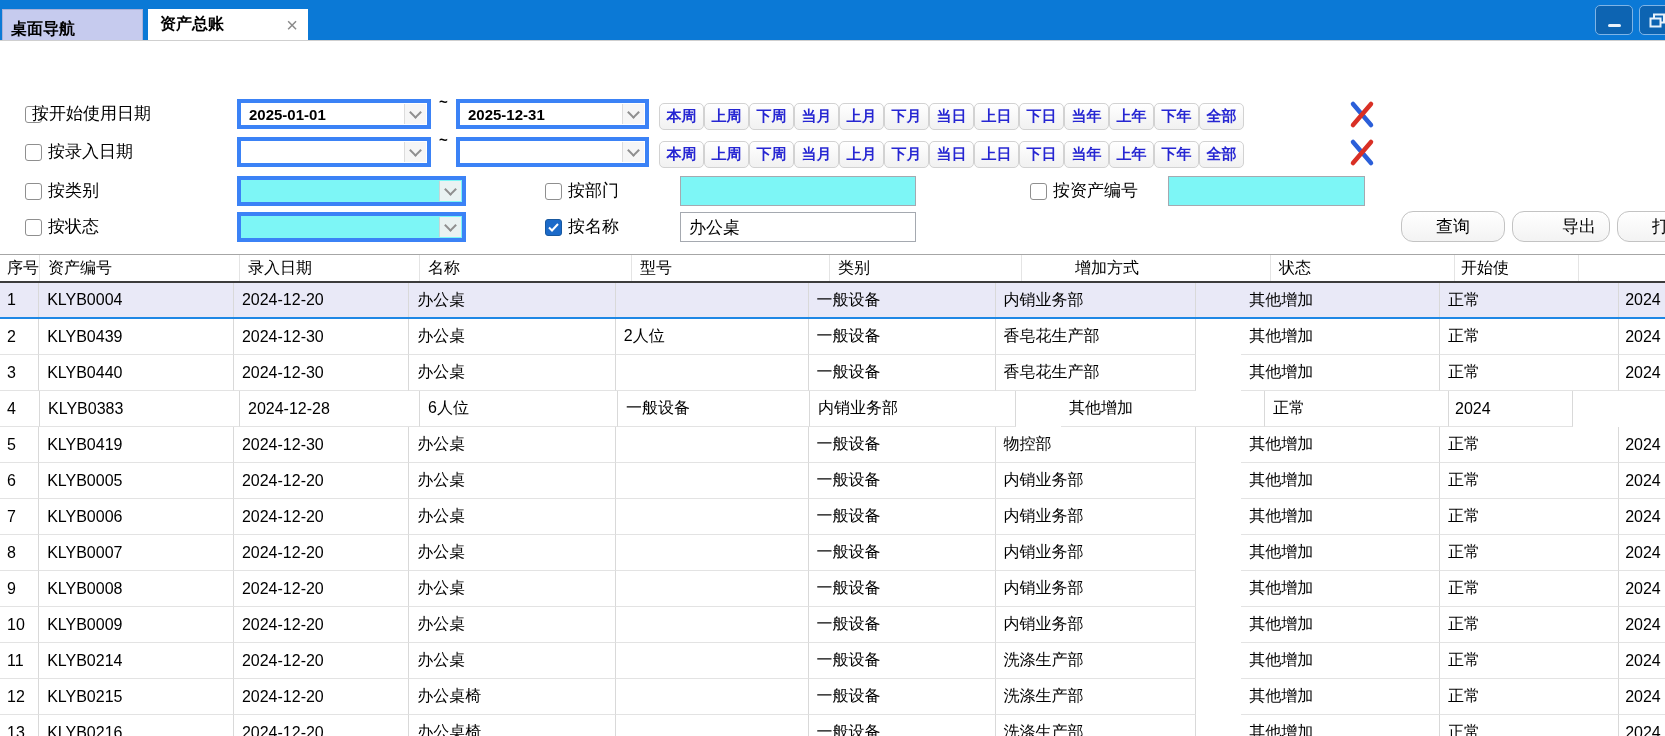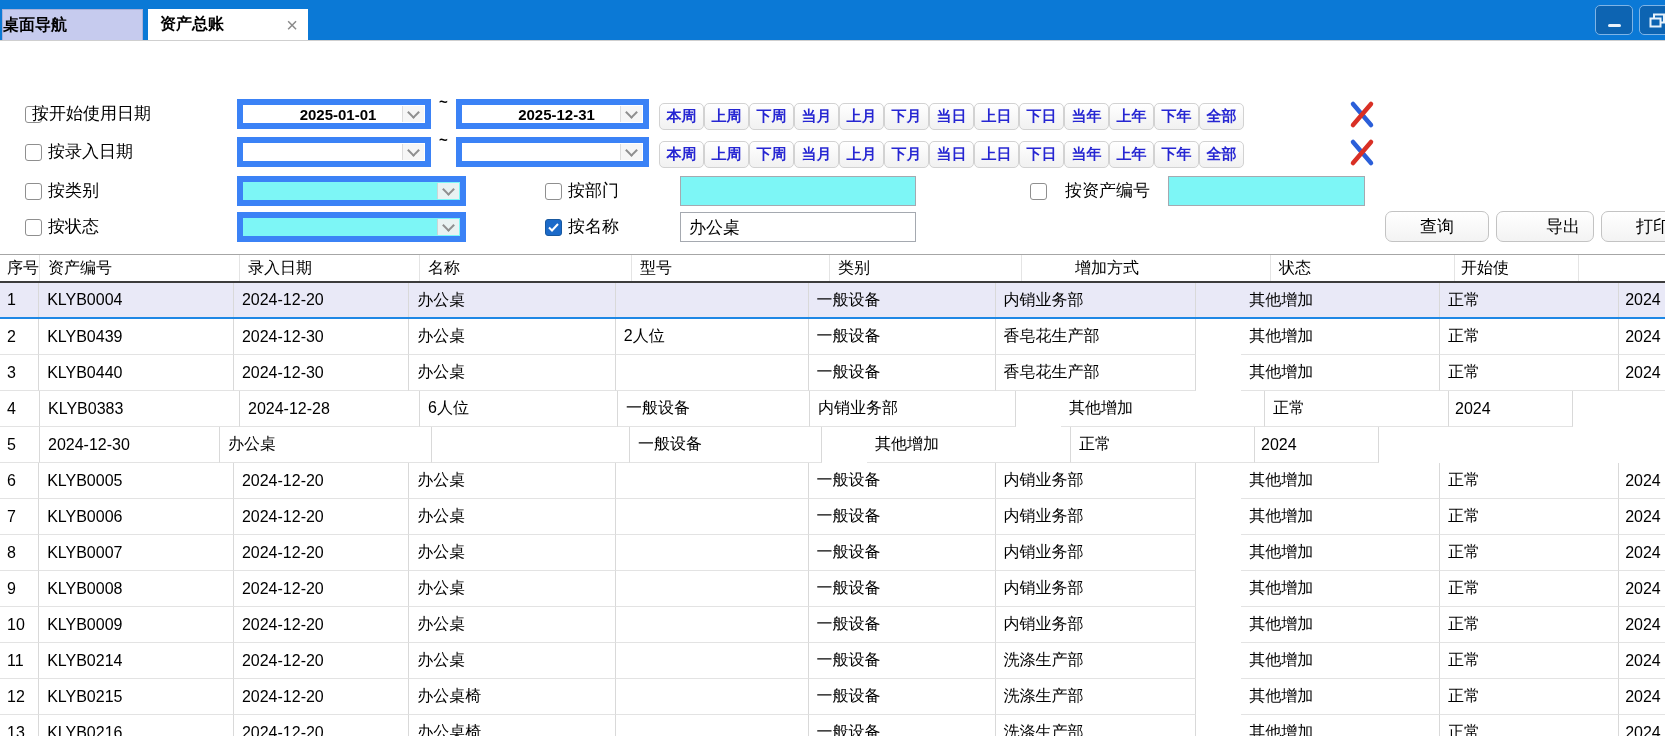--- a/index.html
+++ b/index.html
@@ -2,51 +2,51 @@
 <html><head>
 <meta charset="utf-8">
 <style>
   html,body{margin:0;padding:0;background:#fff;}
   .canvas{position:relative;width:1665px;height:736px;background:#fff;overflow:hidden;
           font-family:"Liberation Sans","DejaVu Sans",sans-serif;color:#000;}
 
   
   .topbar{position:absolute;left:0;top:0;width:1665px;height:40px;background:#0b79d6;border-bottom:1px solid #cfcfcf;}
   .tab{position:absolute;top:9px;height:31px;display:flex;align-items:center;font-size:16px;font-weight:600;box-sizing:border-box;}
-  .tab.inactive{left:2px;width:141px;background:#c6cbee;border:1px solid #aab0d8;border-bottom:none;}
+  .tab.inactive{left:2px;width:141px;background:#c6cbee;padding-left:8px;border:1px solid #aab0d8;border-bottom:none;align-items:flex-end;}
   .tab.active{left:148px;width:160px;background:#ffffff;padding-left:12px;padding-right:10px;justify-content:space-between;}
   .tab-close{color:#8a8a8a;font-size:20px;font-weight:400;line-height:1;cursor:default;}
   .winbtn{position:absolute;top:5px;height:30px;border-radius:5px;background:#0d64b2;border:1px solid #7fb4e6;
           display:flex;align-items:center;justify-content:center;box-sizing:border-box;}
   .winbtn.min{left:1595px;width:38px;}
   .winbtn.rst{left:1639px;width:36px;}
   .minbar{width:13px;height:3px;background:#e8f2fb;border-radius:2px;margin-top:10px;}
 
   
   .flabel{position:absolute;font-size:17px;line-height:20px;white-space:nowrap;}
   .cb{position:absolute;width:17px;height:17px;background:#fff;border:1px solid #8f8f8f;border-radius:3px;box-sizing:border-box;}
   .cb.checked{background:#1b6ac9;border-color:#18589f;display:flex;align-items:center;justify-content:center;}
-  .combo{position:absolute;height:30px;background:#fff;border:6px solid #3b82f6;box-sizing:border-box;
-         display:flex;align-items:center;padding-left:8px;font-size:15px;font-weight:700;justify-content:center;}
+  .combo{position:absolute;height:30px;background:#fff;border:4px solid #3b82f6;box-sizing:border-box;
+         display:flex;align-items:center;padding-left:8px;font-size:15px;font-weight:700;}
   .combo .arr{position:absolute;right:1px;top:1px;bottom:1px;width:21px;background:#f6f6f6;border-left:1px solid #dcdcdc;
               display:flex;align-items:center;justify-content:center;}
   .chev{width:7px;height:7px;border-right:2px solid #8f8f8f;border-bottom:2px solid #8f8f8f;transform:rotate(45deg);margin-top:-3px;}
   .combo.cyan{background:#7df6f6;}
   .combo.cyan .arr{background:#e9f2f2;border-left:1px solid #c9d6d6;}
   .tilde{position:absolute;font-size:15px;font-weight:700;}
   .txtinput{position:absolute;height:30px;box-sizing:border-box;border:1px solid #a5a9b0;font-size:17px;
             padding:0 8px;font-family:inherit;outline:none;background:#fff;}
   .txtinput.cyan{background:#7df6f6;}
   .qbar{position:absolute;display:flex;}
   .qbtn{min-width:45px;height:27px;box-sizing:border-box;border:1px solid #d2d2d2;border-radius:5px;
         background:linear-gradient(#ffffff,#f1f1f1);color:#2626d2;font-size:15px;font-weight:700;
         display:flex;align-items:center;justify-content:center;padding:0 3px;cursor:default;}
   .tools{position:absolute;width:32px;height:30px;}
-  .abtn{position:absolute;height:31px;box-sizing:border-box;border:1px solid #c3c3c3;border-radius:7px;
-        background:linear-gradient(#ffffff,#f3f3f3);font-size:17px;display:flex;align-items:center;justify-content:center;cursor:default;}
+  .abtn{position:absolute;height:31px;box-sizing:border-box;border:1px solid #c3c3c3;border-radius:12px;
+        background:linear-gradient(#ffffff,#f3f3f3);font-size:17px;display:flex;align-items:center;justify-content:center;cursor:default;margin-left:16px;}
 
   
   .tbl{position:absolute;left:0;top:254px;width:1740px;}
   .thead{display:flex;height:26px;border-top:1px solid #a6a6a6;border-bottom:2px solid #3c3c3c;box-sizing:content-box;background:#fff;}
   .hcell{box-sizing:border-box;display:flex;align-items:center;padding-left:8px;font-size:16px;
          border-right:1px solid #e4e4e4;height:100%;white-space:nowrap;overflow:hidden;}
   .trow{display:flex;height:36px;box-sizing:border-box;background:#fff;}
   .trow.selected{background:#e9e9f7;border-bottom:2px solid #1e88e5;}
   .tcell{box-sizing:border-box;display:flex;align-items:center;padding-left:8px;font-size:16px;
          border-right:1px solid #d9d9d9;border-bottom:1px solid #e3e3e3;height:100%;white-space:nowrap;overflow:hidden;}
@@ -154,21 +154,21 @@
   <div class="combo cyan" style="left:237px;top:176px;width:229px;">
     <span></span>
     <span class="arr">
         <span class="chev"></span>
       </span>
   </div>
   <span class="cb" style="left:545px;top:183px;"></span>
   <span class="flabel" style="left:568px;top:181px;">按部门</span>
   <input class="txtinput cyan" style="left: 680px; top: 176px; width: 236px;" value="">
   <span class="cb" style="left:1030px;top:183px;"></span>
-  <span class="flabel" style="left:1053px;top:181px;margin-left:12px;">按资产编号</span>
+  <span class="flabel" style="left:1053px;top:181px;">按资产编号</span>
   <input class="txtinput cyan" style="left: 1168px; top: 176px; width: 197px;" value="">
 
   <span class="cb" style="left:25px;top:219px;"></span>
   <span class="flabel" style="left:48px;top:217px;">按状态</span>
   <div class="combo cyan" style="left:237px;top:212px;width:229px;">
     <span></span>
     <span class="arr">
         <span class="chev"></span>
       </span>
   </div>
@@ -244,24 +244,26 @@
           <div class="tcell c2">2024-12-28</div>
           <div class="tcell c4">6人位</div>
           <div class="tcell c5">一般设备</div>
           <div class="tcell c6">内销业务部</div>
           <div class="tcell c7">其他增加</div>
           <div class="tcell c8">正常</div>
           <div class="tcell c9">2024</div>
         </div>
         <div class="trow">
           <div class="tcell c0">5</div>
+          <div class="tcell c1">KLYB0419</div>
           <div class="tcell c2">2024-12-30</div>
           <div class="tcell c3">办公桌</div>
           <div class="tcell c4"></div>
           <div class="tcell c5">一般设备</div>
+          <div class="tcell c6">物控部</div>
           <div class="tcell c7">其他增加</div>
           <div class="tcell c8">正常</div>
           <div class="tcell c9">2024</div>
         </div>
         <div class="trow">
           <div class="tcell c0">6</div>
           <div class="tcell c1">KLYB0005</div>
           <div class="tcell c2">2024-12-20</div>
           <div class="tcell c3">办公桌</div>
           <div class="tcell c4"></div>

